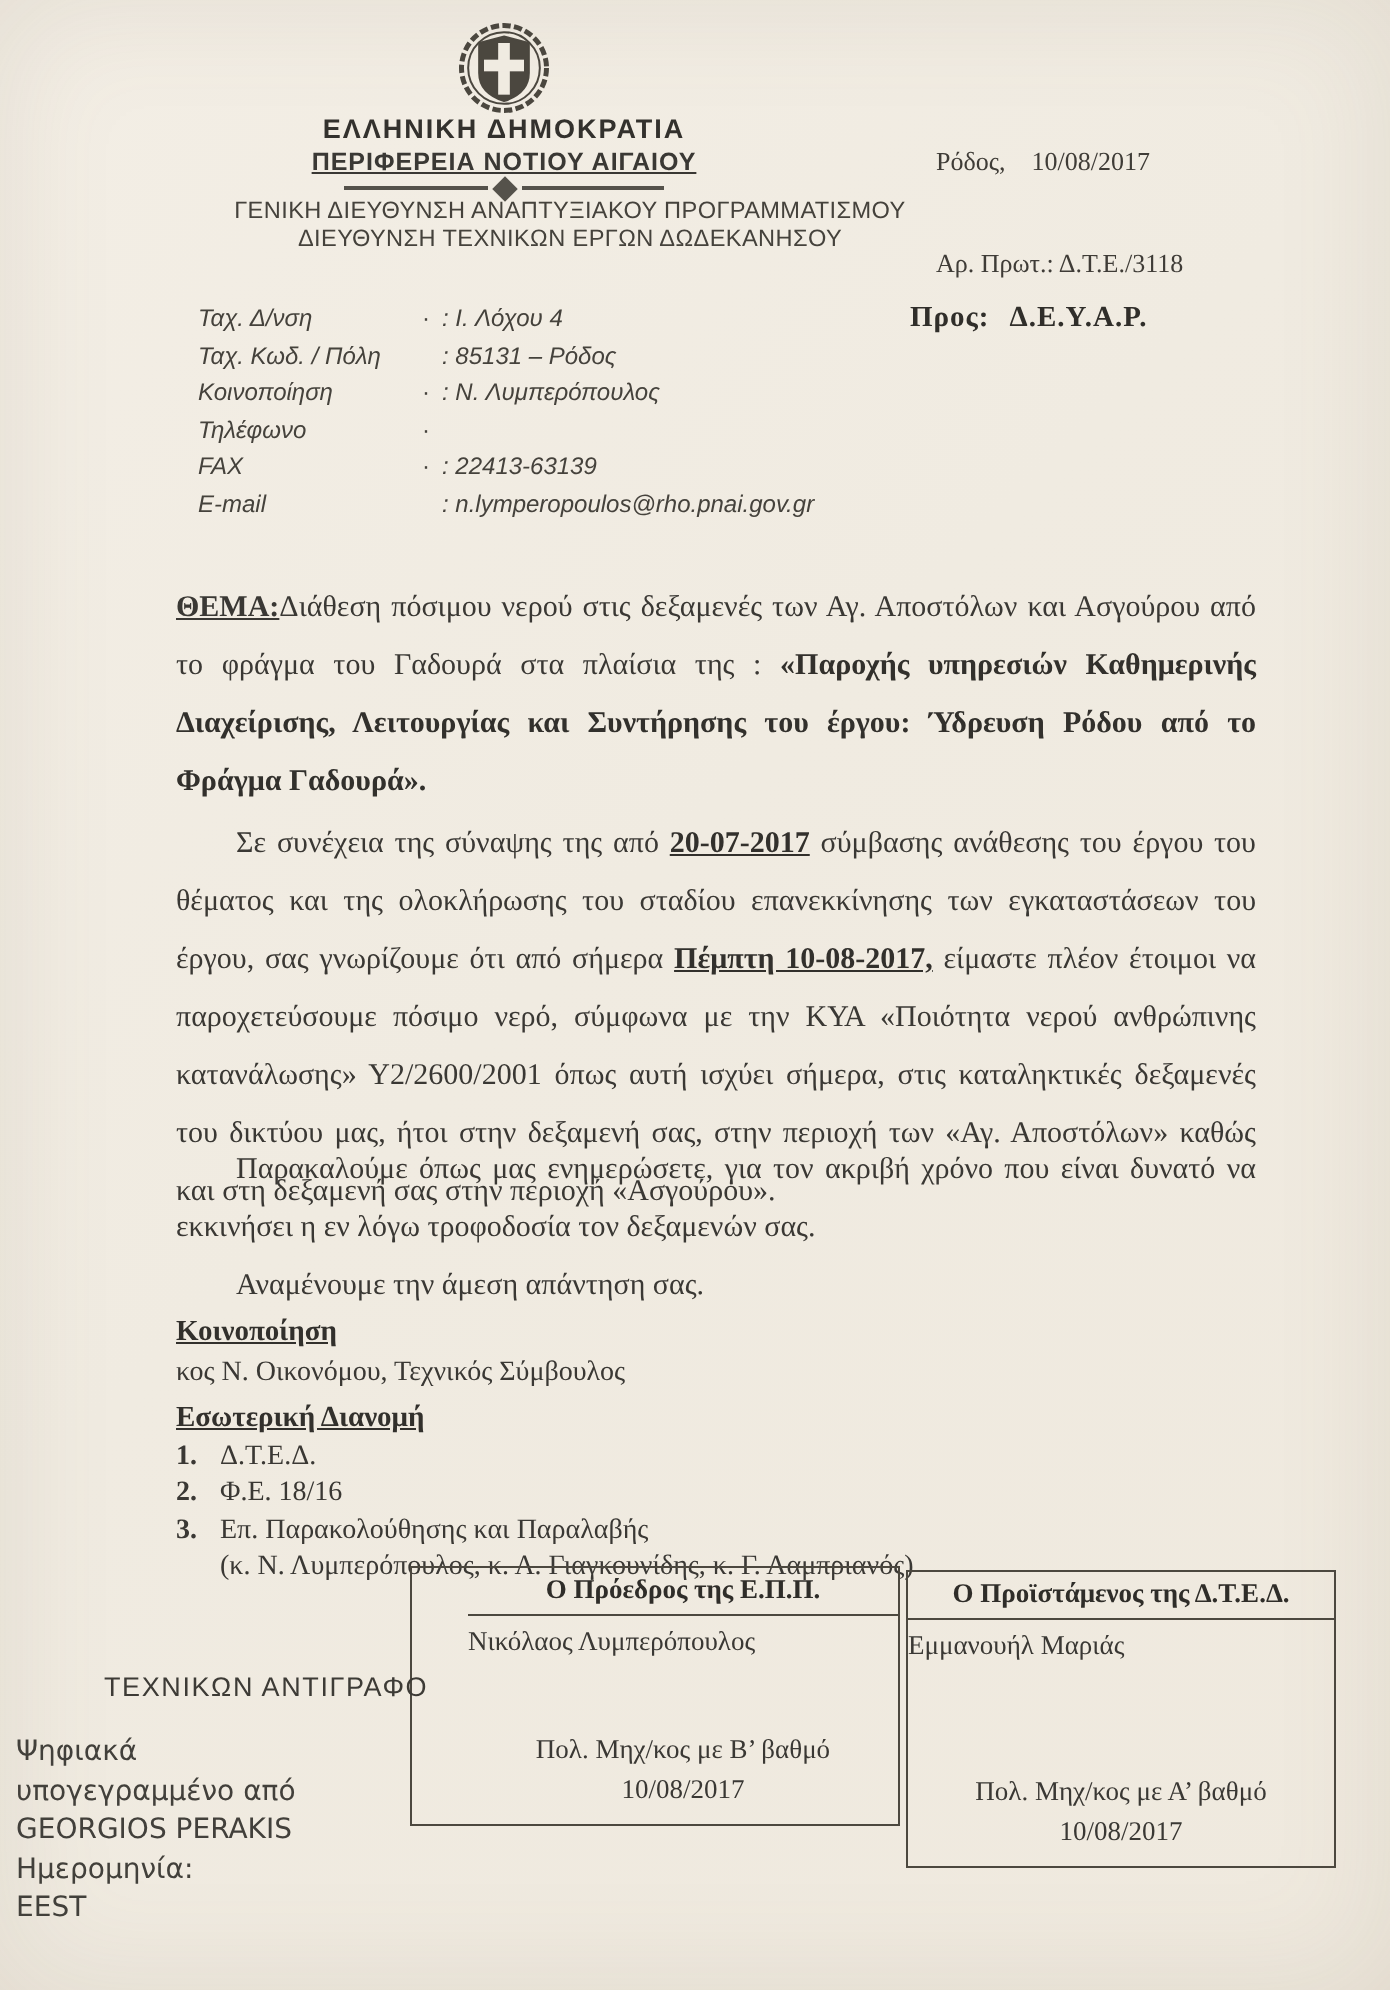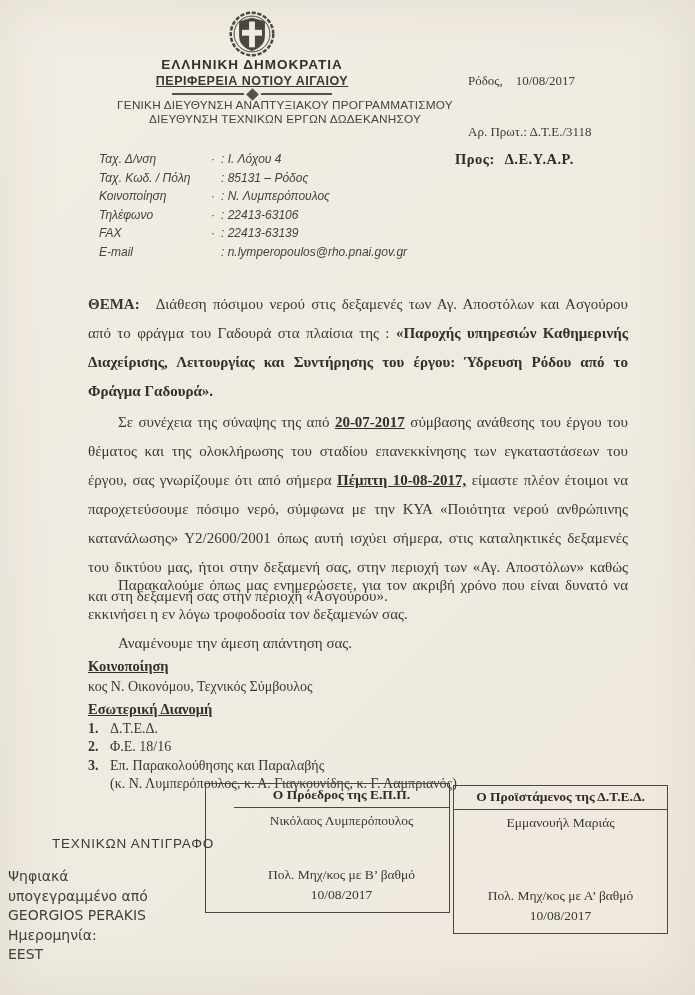--- a/index.html
+++ b/index.html
@@ -37,42 +37,42 @@
   .contact-row .lbl { width:106px; flex:none; }
   .contact-row .dot { width:16px; flex:none; text-align:center; font-style:normal; }
   .contact-row .val { flex:1; }
 
   .recipient { position:absolute; left:455px; top:151px; font-weight:bold; font-size:14.5px; letter-spacing:.5px; color:#302e2a; }
   .recipient .to-label { margin-right:10px; }
 
   
   .flow { position:absolute; left:88px; width:540px; text-align:justify; font-size:15px; line-height:29px; color:#3a3834; }
   .subject-block { top:290px; }
-  .subj-label { font-weight:bold; margin-right:16px; }
+  .subj-label { font-weight:bold; text-decoration:underline; margin-right:0; }
   .subj-bold { font-weight:bold; color:#32302c; }
   .para1 { top:408px; text-indent:30px; }
   .para2 { top:571px; text-indent:30px; }
   .para3 { top:629px; text-indent:30px; }
   .bu { font-weight:bold; text-decoration:underline; color:#32302c; }
 
   .cc-block { position:absolute; left:88px; top:656px; width:540px; font-size:14px; line-height:20px; }
   .list-heading { font-weight:bold; text-decoration:underline; font-size:14.5px; color:#32302c; }
   .cc-item { margin-top:1px; }
 
   .internal-block { position:absolute; left:88px; top:701px; width:540px; font-size:14px; line-height:17.5px; }
   .int-item { display:flex; margin-top:1px; }
   .int-item .num { width:22px; flex:none; font-weight:bold; }
   .int-sub { margin-left:22px; margin-top:1px; }
 
   
   .sig-box { position:absolute; border:1.5px solid #4c483f; display:flex; flex-direction:column; background:transparent; }
   .sig-left { left:205px; top:783px; width:215px; height:128px;padding-left:28px; }
   .sig-right { left:453px; top:785px; width:213px; height:147px; }
   .sig-title { border-bottom:1.5px solid #4c483f; text-align:center; font-weight:bold; font-size:13.5px; padding:3px 2px 4px; color:#2f2d29; }
-  .sig-name { text-align:center; font-size:13.5px; padding-top:5px; }
+  .sig-name { font-size:13.5px; padding-top:5px; }
   .sig-spacer { flex:1; }
   .sig-grade { text-align:center; font-size:13.5px; }
   .sig-date { text-align:center; font-size:13.5px; padding:4px 0 9px; }
 
   
   .certified { position:absolute; left:52px; top:836px; font-family:"Liberation Sans", sans-serif; font-size:13.5px; letter-spacing:.8px; color:#3d3b36; }
   .stamp { position:absolute; left:8px; top:867px; width:210px; font-family:"DejaVu Sans", sans-serif; font-size:14px; line-height:19.5px; color:#42403b; }
 </style>
 </head>
 <body>
@@ -119,21 +119,20 @@
       <span class="val">: 85131 – Ρόδος</span>
     </div>
     <div class="contact-row">
       <span class="lbl">Κοινοποίηση</span>
       <span class="dot">·</span>
       <span class="val">: Ν. Λυμπερόπουλος</span>
     </div>
     <div class="contact-row">
       <span class="lbl">Τηλέφωνο</span>
       <span class="dot">·</span>
-      <span class="val">: 22413-63106</span>
     </div>
     <div class="contact-row">
       <span class="lbl">FAX</span>
       <span class="dot">·</span>
       <span class="val">: 22413-63139</span>
     </div>
     <div class="contact-row">
       <span class="lbl">E-mail</span>
       <span class="dot"></span>
       <span class="val">: n.lymperopoulos@rho.pnai.gov.gr</span>

